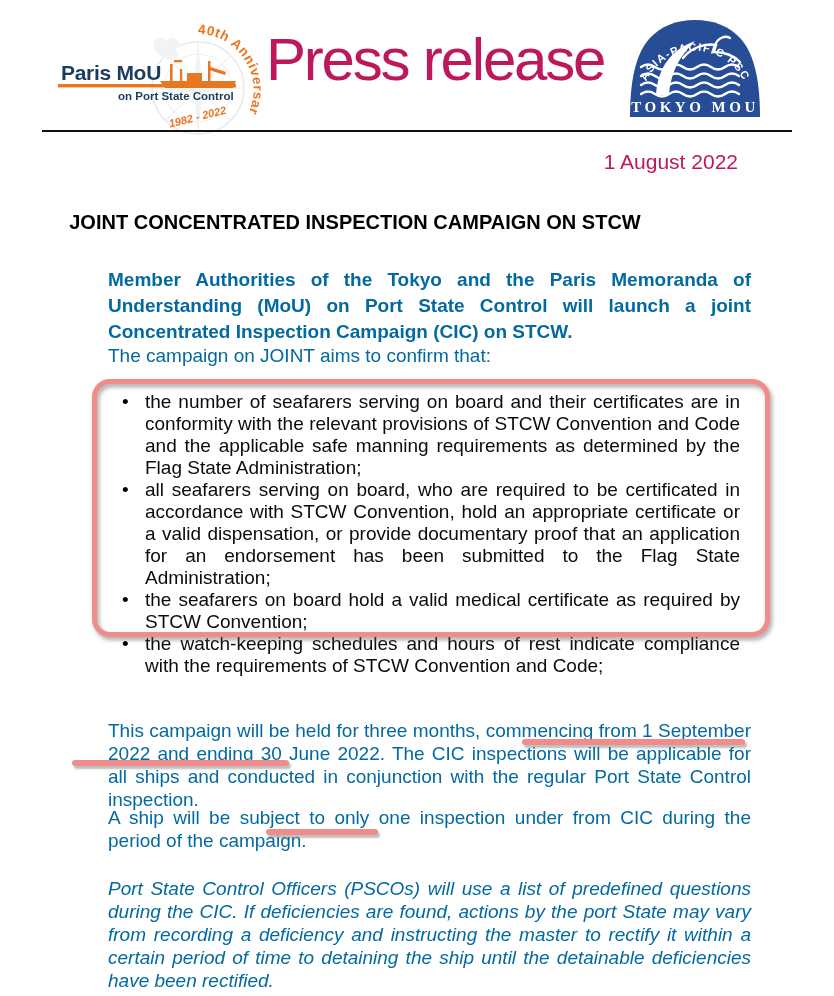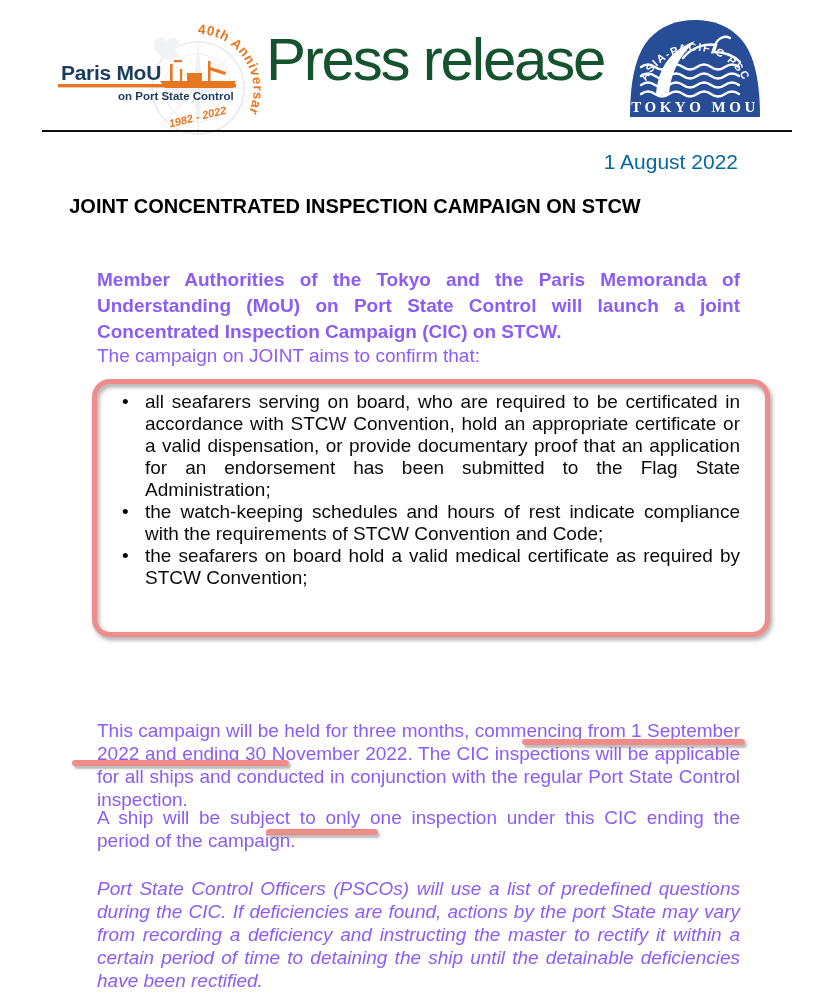--- a/index.html
+++ b/index.html
@@ -3,33 +3,33 @@
 <meta charset="utf-8">
 <style>
   html,body { margin:0; padding:0; background:#ffffff; }
   .page {
     position:relative; width:834px; height:996px; background:#fff;
     font-family:"Liberation Sans", sans-serif; color:#0b0b0b; overflow:hidden;
   }
   .hr { position:absolute; left:42px; top:130px; width:750px; height:2px; background:#111; }
   .press-title {
     position:absolute; left:266px; top:30px; font-size:60px; line-height:60px;
-    letter-spacing:-2.2px; color:#14532d; white-space:nowrap; font-weight:400;
+    letter-spacing:-2.2px; color:#be185d; white-space:nowrap; font-weight:400;
   }
   .date-line {
     position:absolute; left:0; top:150px; width:738px; text-align:right;
-    font-size:21px; color:#0369a1;
+    font-size:21px; color:#be185d;
   }
   .doc-title {
-    position:absolute; left:0; top:195px; width:710px; text-align:center;
+    position:absolute; left:0; top:211px; width:710px; text-align:center;
     font-size:20px; font-weight:bold; letter-spacing:0px; color:#000;
   }
   .para {
-    position:absolute; left:97px; width:643px; text-align:justify;
-    font-size:19px; line-height:23px; color:#8b5cf6;
+    position:absolute; left:108px; width:643px; text-align:justify;
+    font-size:19px; line-height:23px; color:#0369a1;
   }
   .para.bold { font-weight:bold; line-height:26px; }
   .para.lead { text-align:left; }
   .bullet-list { position:absolute; left:97px; top:391px; width:643px; margin:0; padding:0; list-style:none; }
   .bullet-list li {
     position:relative; padding-left:48px; text-align:justify;
     font-size:19px; line-height:22px; color:#0b0b0b;
   }
   .bullet-list li::before {
     content:"\2022"; position:absolute; left:25px; top:0; font-size:19px; color:#000;
@@ -118,31 +118,32 @@
 
   <div class="date-line">1 August 2022</div>
 
   <div class="doc-title">JOINT CONCENTRATED INSPECTION CAMPAIGN ON STCW</div>
 
   <div class="para bold" style="top:267px;">Member Authorities of the Tokyo and the Paris Memoranda of Understanding (MoU) on Port State Control will launch a joint Concentrated Inspection Campaign (CIC) on STCW.</div>
 
   <div class="para lead" style="top:344px;">The campaign on JOINT aims to confirm that:</div>
 
   <ul class="bullet-list">
+    <li>the number of seafarers serving on board and their certificates are in conformity with the relevant provisions of STCW Convention and Code and the applicable safe manning requirements as determined by the Flag State Administration;</li>
     <li>all seafarers serving on board, who are required to be certificated in accordance with STCW Convention, hold an appropriate certificate or a valid dispensation, or provide documentary proof that an application for an endorsement has been submitted to the Flag State Administration;</li>
+    <li>the seafarers on board hold a valid medical certificate as required by STCW Convention;</li>
     <li>the watch-keeping schedules and hours of rest indicate compliance with the requirements of STCW Convention and Code;</li>
-    <li>the seafarers on board hold a valid medical certificate as required by STCW Convention;</li>
   </ul>
 
   <div class="highlight-box"></div>
 
 
-  <div class="para" style="top:719px;">This campaign will be held for three months, commencing from 1 September 2022 and ending 30 November 2022. The CIC inspections will be applicable for all ships and conducted in conjunction with the regular Port State Control inspection.</div>
+  <div class="para" style="top:719px;">This campaign will be held for three months, commencing from 1 September 2022 and ending 30 June 2022. The CIC inspections will be applicable for all ships and conducted in conjunction with the regular Port State Control inspection.</div>
 
-  <div class="para" style="top:806px;">A ship will be subject to only one inspection under this CIC ending the period of the campaign.</div>
+  <div class="para" style="top:806px;">A ship will be subject to only one inspection under from CIC during the period of the campaign.</div>
 
   <div class="para" style="top:877px;font-style:italic;">Port State Control Officers (PSCOs) will use a list of predefined questions during the CIC. If deficiencies are found, actions by the port State may vary from recording a deficiency and instructing the master to rectify it within a certain period of time to detaining the ship until the detainable deficiencies have been rectified.</div>
 
   <div class="redline u1"></div>
   <div class="redline u2"></div>
   <div class="redline u3"></div>
 
 </div>
 
 </body></html>

